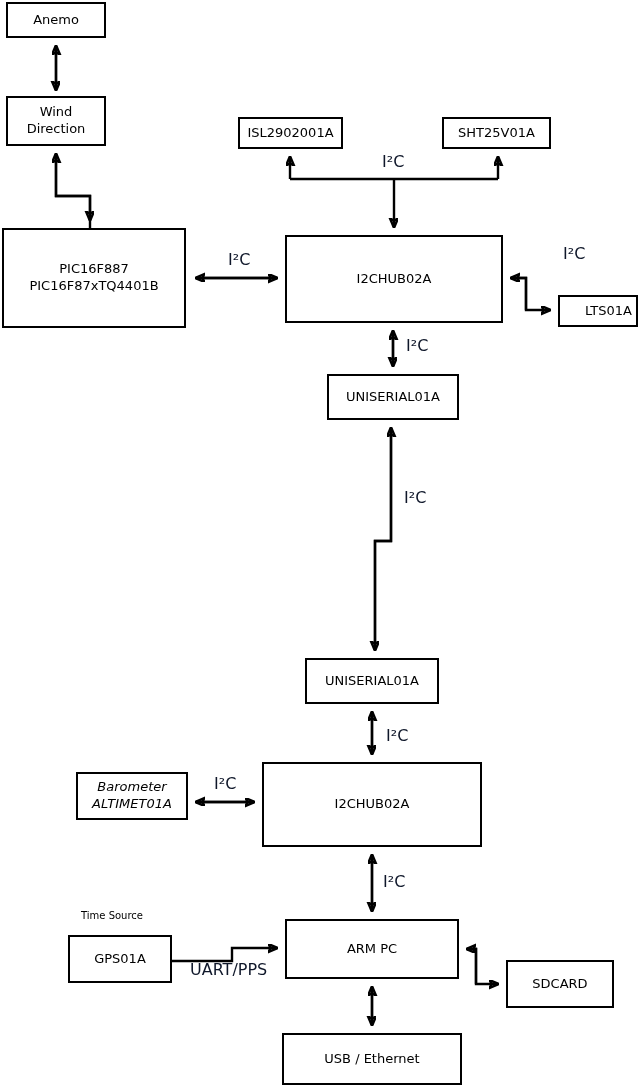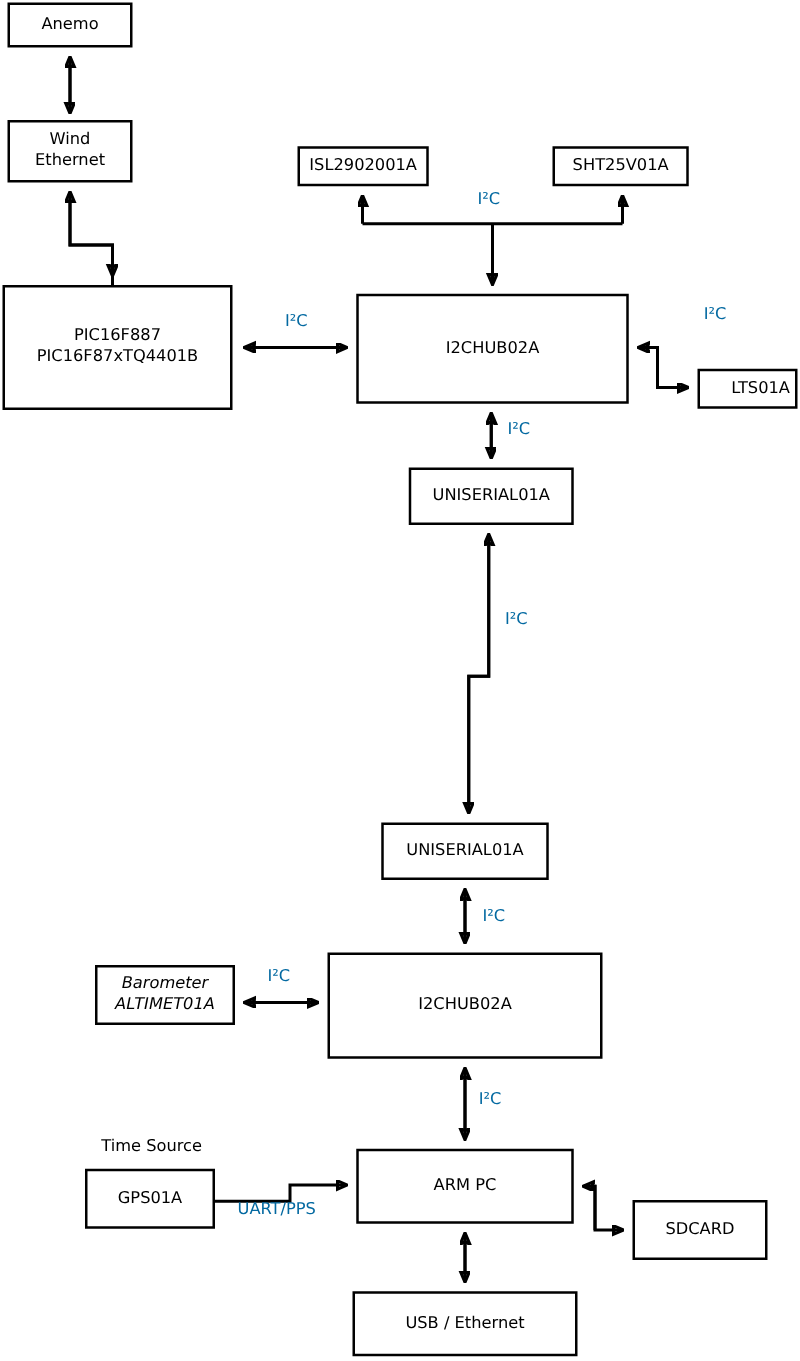--- a/index.html
+++ b/index.html
@@ -25,30 +25,30 @@
     justify-content:center;
     text-align:center;
     color:#000000;
     font-size:13px;
     line-height:1.28;
     z-index:3;
   }
   .node .lbl{display:block;white-space:pre-line;padding:0 4px;}
   .edge-label{
     position:absolute;
-    color:#0369a1;
-    font-size:13px;
+    color:#0f172a;
+    font-size:16px;
     white-space:nowrap;
     z-index:4;
     background:transparent;
   }
   .free-label{
     position:absolute;
     color:#000000;
-    font-size:13px;
+    font-size:10px;
     white-space:nowrap;
     z-index:4;
   }
   svg#wires{
     position:absolute;
     left:0;top:0;
     width:640px;height:1089px;
     z-index:1;
     pointer-events:none;
   }
@@ -112,21 +112,21 @@
 
     <line x1="372" y1="987" x2="372" y2="1025" marker-end="url(#ah)"></line>
     <line x1="372" y1="1025" x2="372" y2="987" marker-end="url(#ah)"></line>
   </svg>
 
   <div class="node" id="node-anemo" style="left: 6px; top: 2px; width: 100px; height: 36px;">
     <span class="lbl">Anemo</span>
   </div>
   <div class="node" id="node-wind" style="left: 6px; top: 96px; width: 100px; height: 50px;">
     <span class="lbl">Wind
-Ethernet</span>
+Direction</span>
   </div>
   <div class="node" id="node-pic" style="left: 2px; top: 228px; width: 184px; height: 100px;">
     <span class="lbl">PIC16F887
 PIC16F87xTQ4401B</span>
   </div>
   <div class="node" id="node-isl" style="left: 238px; top: 117px; width: 105px; height: 32px;">
     <span class="lbl">ISL2902001A</span>
   </div>
   <div class="node" id="node-sht" style="left: 442px; top: 117px; width: 109px; height: 32px;">
     <span class="lbl">SHT25V01A</span>

